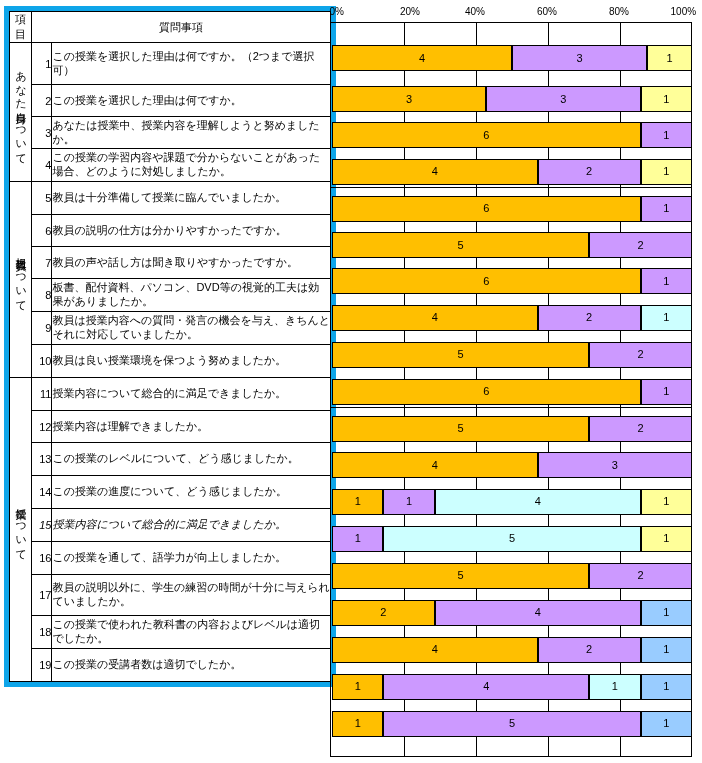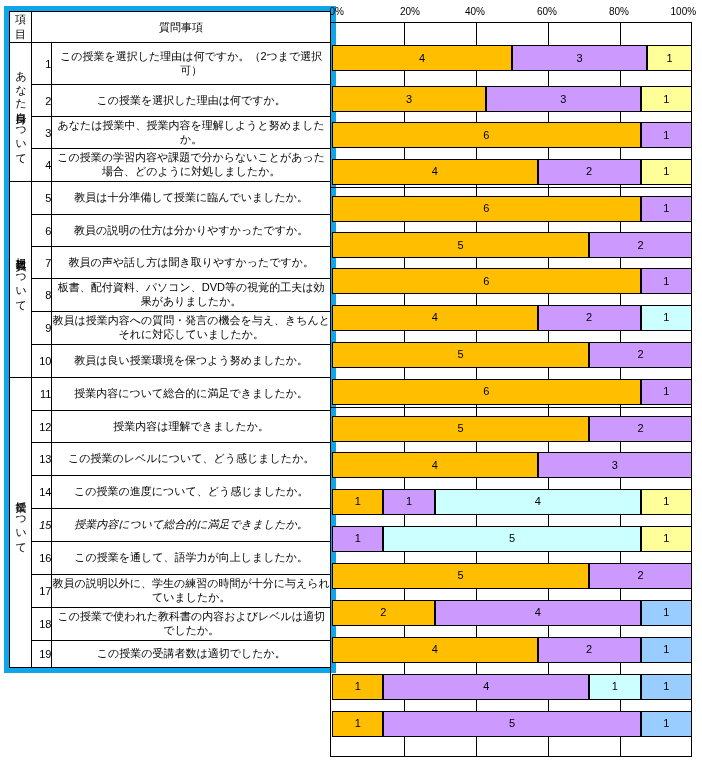--- a/index.html
+++ b/index.html
@@ -63,21 +63,21 @@
     font-size: 11px;
   }
   .num-cell {
     text-align: right;
     padding-right: 3px;
     font-size: 11px;
     width: 20px;
     white-space: nowrap;
   }
   .q-cell {
-    text-align: center;
+    text-align: left;
     padding: 2px 3px 2px 3px;
     font-size: 11px;
     line-height: 1.25;
   }
 
   
   .chart {
     position: absolute;
     left: 330px;
     top: 6px;
@@ -220,29 +220,29 @@
             <td class="q-cell">この授業の進度について、どう感じましたか。</td>
           </tr>
           <tr style="height: 33px; font-style: italic;">
             <td class="num-cell">15</td>
             <td class="q-cell">授業内容について総合的に満足できましたか。</td>
           </tr>
           <tr style="height: 33px;">
             <td class="num-cell">16</td>
             <td class="q-cell">この授業を通して、語学力が向上しましたか。</td>
           </tr>
-          <tr style="height: 33px;">
+          <tr style="height: 41px;">
             <td class="num-cell">17</td>
             <td class="q-cell">教員の説明以外に、学生の練習の時間が十分に与えられていましたか。</td>
           </tr>
           <tr style="height: 33px;">
             <td class="num-cell">18</td>
             <td class="q-cell">この授業で使われた教科書の内容およびレベルは適切でしたか。</td>
           </tr>
-          <tr style="height: 27px;">
+          <tr style="height: 33px;">
             <td class="num-cell">19</td>
             <td class="q-cell">この授業の受講者数は適切でしたか。</td>
           </tr>
         </tbody>
     </table>
   </div>
 
   <div class="chart">
     <div class="axis-labels" id="axis-labels">
         <div class="axis-label" style="transform: translateX(-10%); left: 1px;">0%</div>

